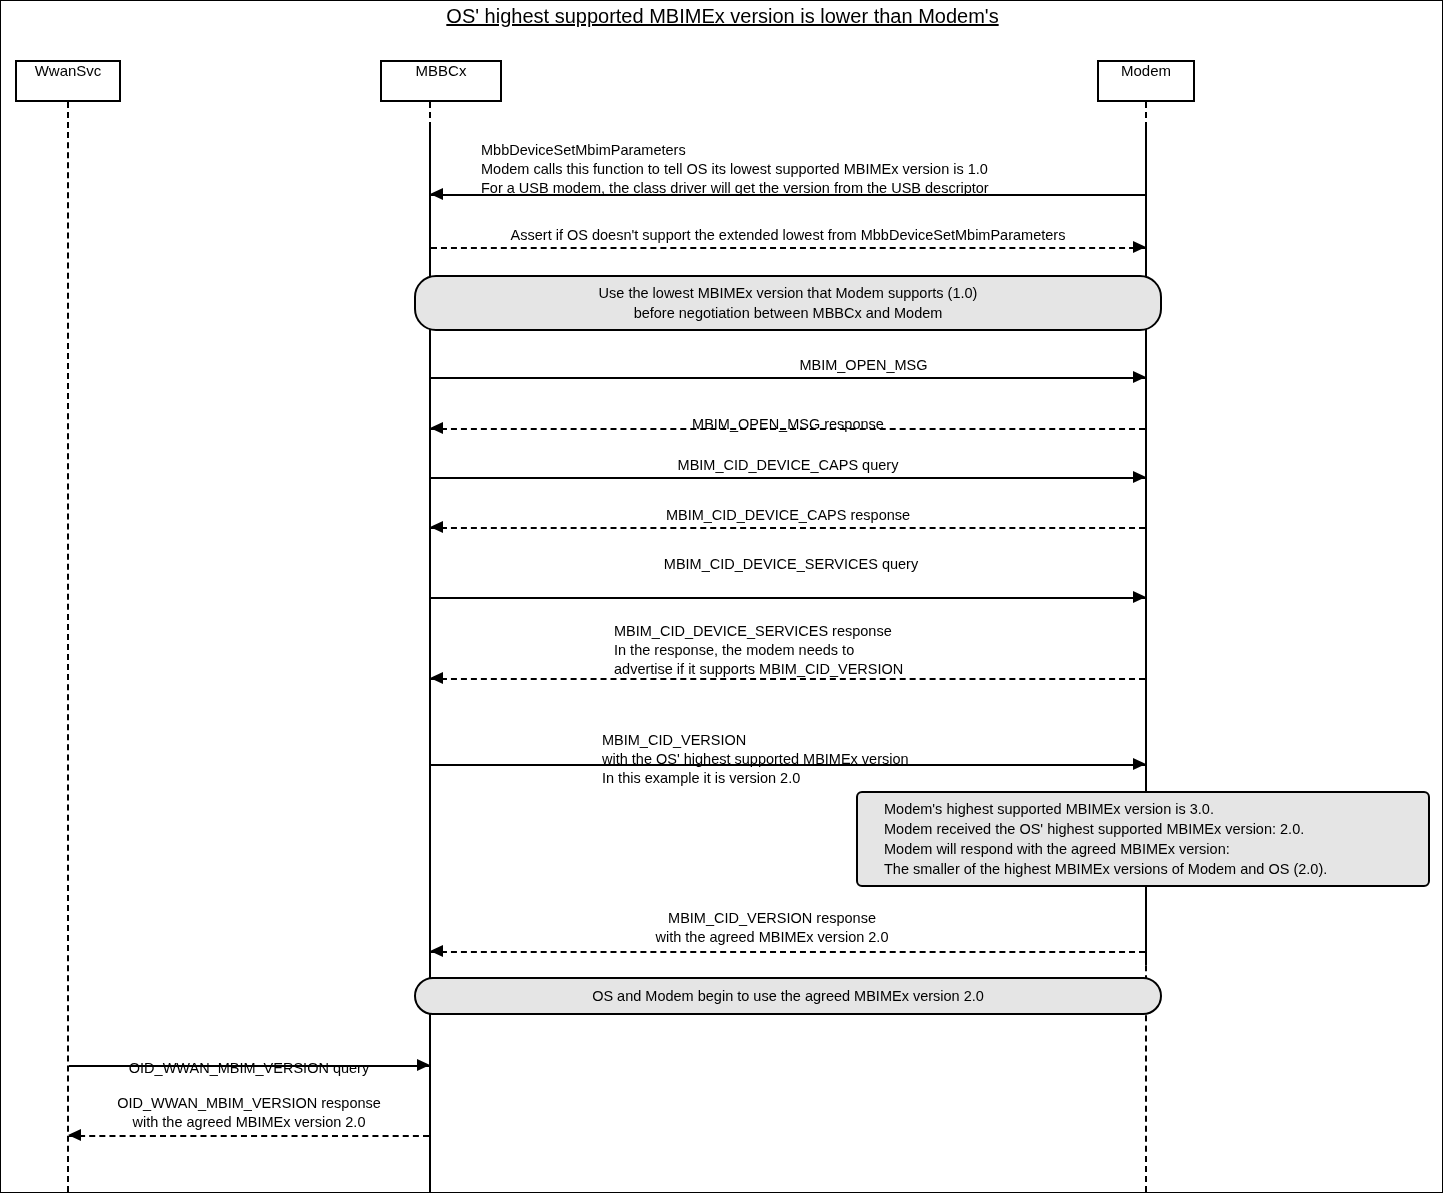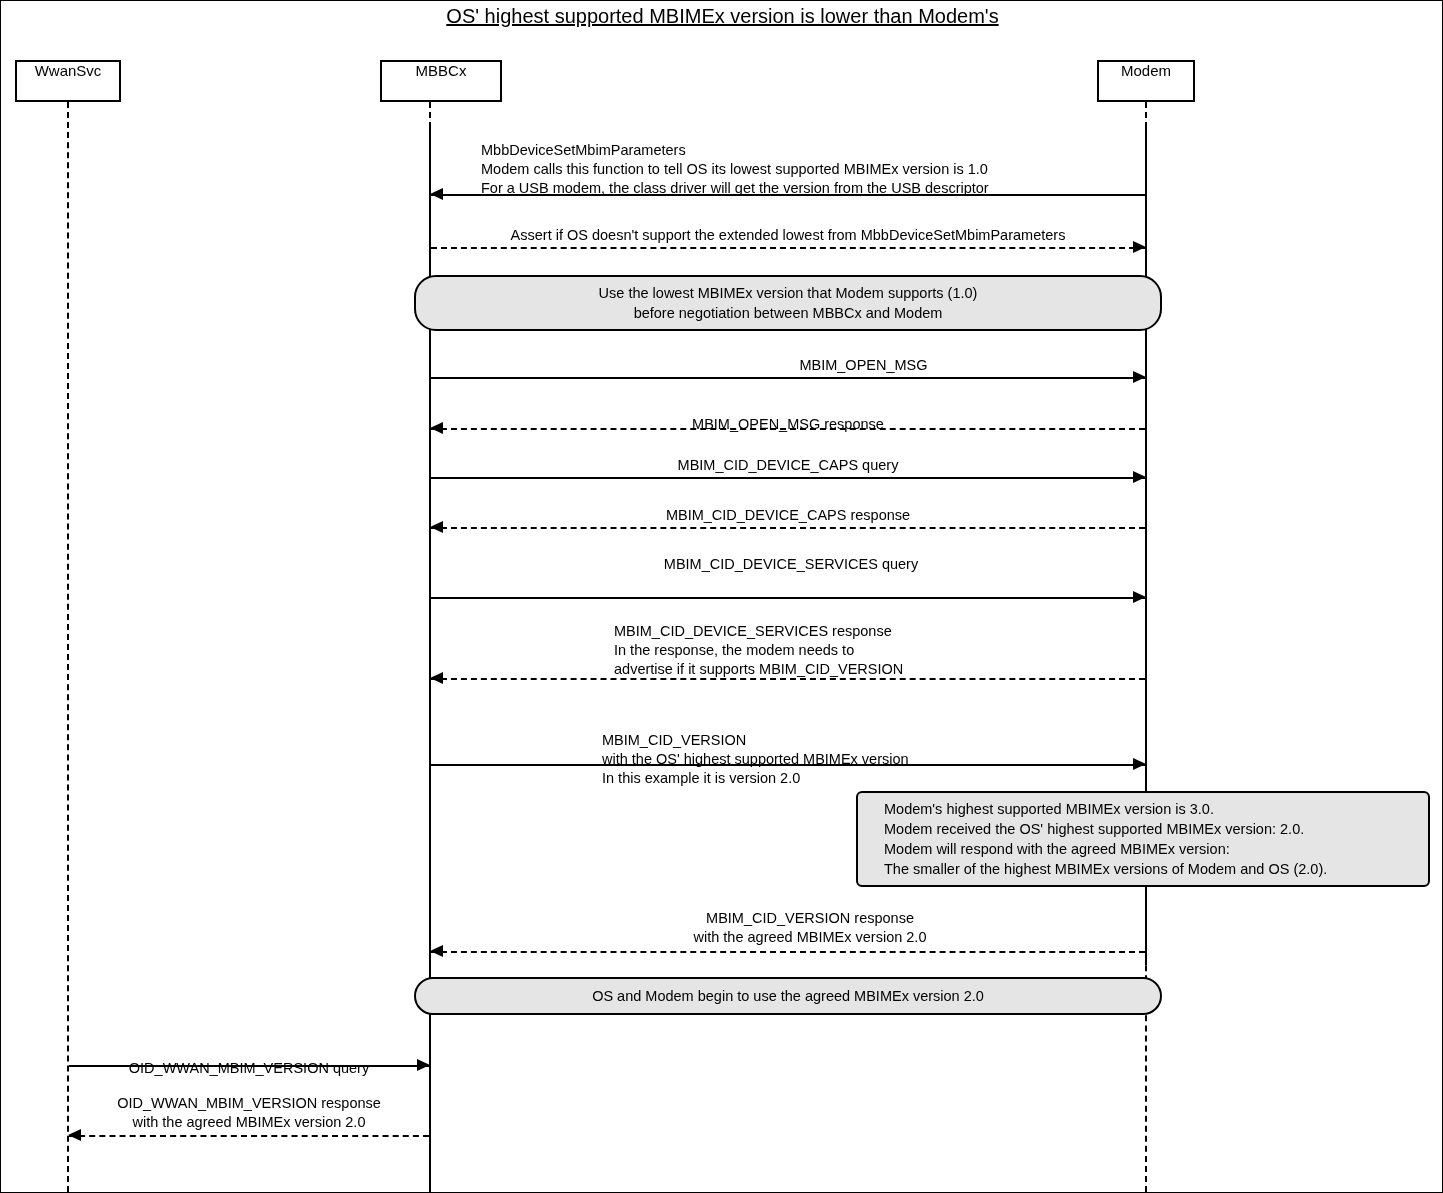--- a/index.html
+++ b/index.html
@@ -205,21 +205,21 @@
     <div class="arrow-right"></div>
   </div>
 
   <div class="note boxy" style="left:855px; top:790px; width:574px; height:96px;">
     <span>Modem's highest supported MBIMEx version is 3.0.
 Modem received the OS' highest supported MBIMEx version: 2.0.
 Modem will respond with the agreed MBIMEx version:
 The smaller of the highest MBIMEx versions of Modem and OS (2.0).</span>
   </div>
 
-  <div class="msg-label center" style="left:452px; top:908px; width:714px;">MBIM_CID_VERSION response
+  <div class="msg-label center" style="left:414px; top:908px; width:714px;">MBIM_CID_VERSION response
 with the agreed MBIMEx version 2.0</div>
   <div class="msg dashed" style="left:430px; top:950px; width:714px;">
     <div class="line"></div>
     <div class="arrow-left"></div>
   </div>
 
   <div class="note" style="left:413px; top:976px; width:748px; height:38px;">
     <span>OS and Modem begin to use the agreed MBIMEx version 2.0</span>
   </div>
 

